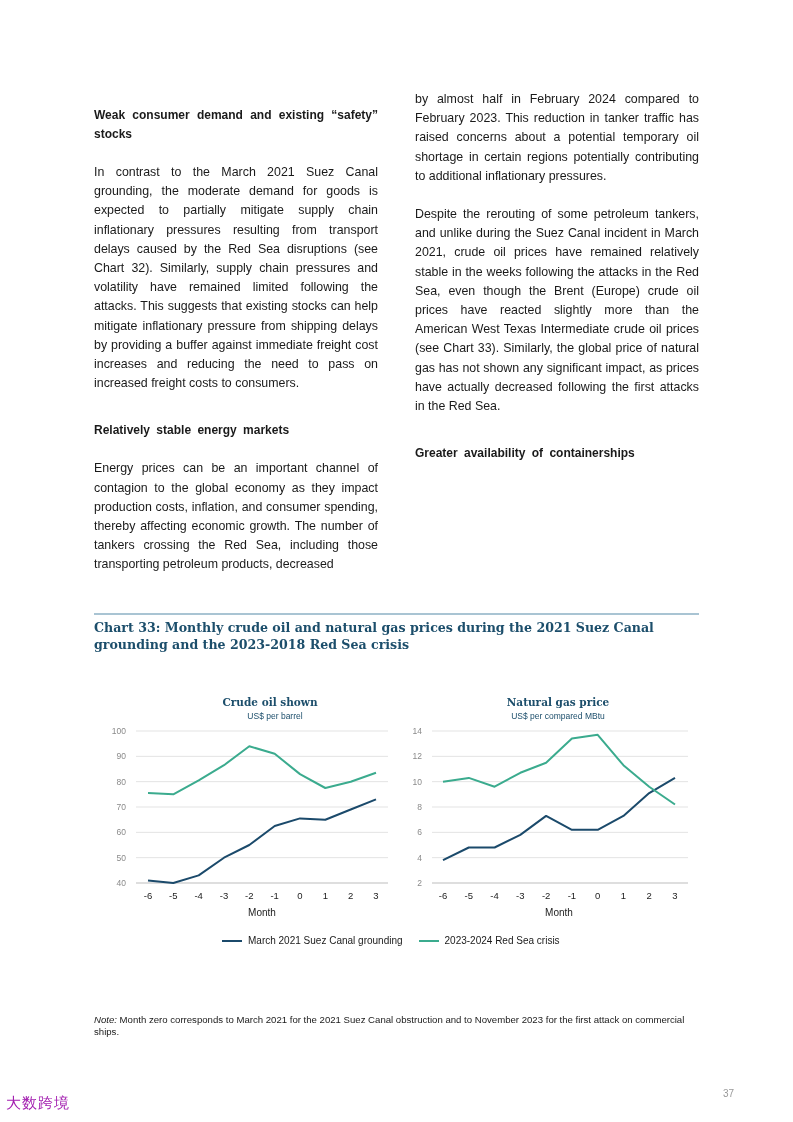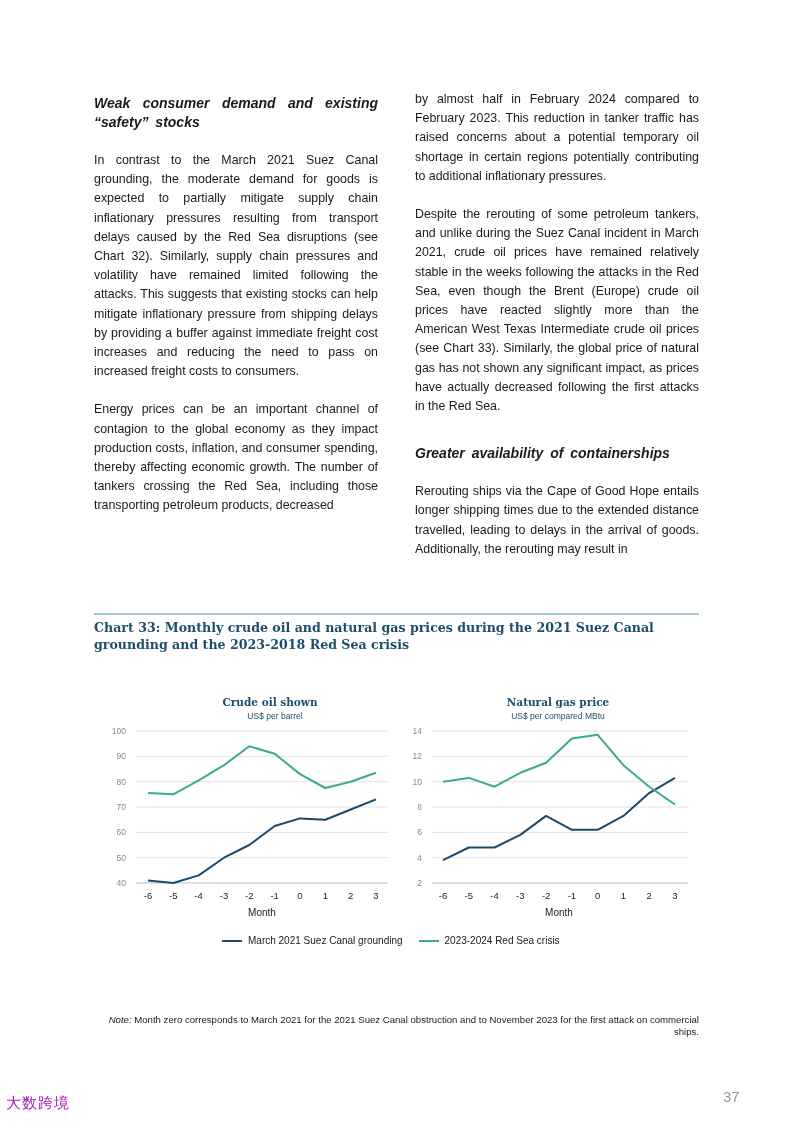--- a/index.html
+++ b/index.html
@@ -1,49 +1,49 @@
 <!DOCTYPE html>
 <html><head>
 <meta charset="utf-8">
 <style>
   html,body{margin:0;padding:0;background:#fff;}
   body{width:793px;height:1122px;position:relative;overflow:hidden;font-family:"Liberation Sans",sans-serif;color:#1a1a1a;}
   .col{position:absolute;top:90px;width:284px;font-size:12.4px;line-height:19.2px;text-align:justify;}
   .col.left{left:94px;}
   .col.right{left:415px;}
-  .col h3{font-size:14px;font-weight:bold;margin:4px 0 19px 0;line-height:19px;word-spacing:3px;font-style:italic;}
+  .col h3{font-size:12px;font-weight:bold;margin:16px 0 19px 0;line-height:19px;word-spacing:3px;}
   .col p{margin:0 0 19px 0;}
   .rule{position:absolute;left:94px;top:613px;width:605px;height:2px;background:#a9c4d3;}
   .chart-title{position:absolute;left:94px;top:620px;width:605px;font-family:"DejaVu Serif",serif;font-weight:bold;font-size:12.6px;line-height:16.5px;color:#1c4e6b;}
   .panel-title{position:absolute;font-family:"DejaVu Serif",serif;font-weight:bold;font-size:10.5px;color:#1c4e6b;text-align:center;width:160px;}
   .panel-sub{position:absolute;font-size:8.5px;color:#1c4e6b;text-align:center;width:160px;}
   svg text{font-family:"Liberation Sans",sans-serif;}
   .legend{position:absolute;left:222px;top:935px;font-size:10px;display:flex;gap:16px;}
   .legend .item{display:flex;align-items:center;gap:6px;}
   .legend .sw{width:20px;height:2px;}
-  .note{position:absolute;left:94px;top:1014px;width:605px;font-size:9.6px;line-height:12px;text-align:right;}
+  .note{position:absolute;left:94px;top:1014px;width:605px;font-size:9.6px;line-height:12px;}
   .note p{margin:0 0 4px 0;}
   .note i{font-style:italic;}
-  .pageno{position:absolute;left:723px;top:1088px;font-size:15px;color:#999;}
+  .pageno{position:absolute;left:723px;top:1088px;font-size:10px;color:#999;}
   .wm{position:absolute;left:6px;top:1094px;font-size:15px;color:#a21caf;letter-spacing:1px;}
 </style>
 </head>
 <body>
 
 <div class="col left">
   <h3>Weak consumer demand and existing “safety” stocks</h3>
   <p>In contrast to the March 2021 Suez Canal grounding, the moderate demand for goods is expected to partially mitigate supply chain inflationary pressures resulting from transport delays caused by the Red Sea disruptions (see Chart 32). Similarly, supply chain pressures and volatility have remained limited following the attacks. This suggests that existing stocks can help mitigate inflationary pressure from shipping delays by providing a buffer against immediate freight cost increases and reducing the need to pass on increased freight costs to consumers.</p>
+  <h3 style="margin-top:28px;">Relatively stable energy markets</h3>
   <p>Energy prices can be an important channel of contagion to the global economy as they impact production costs, inflation, and consumer spending, thereby affecting economic growth. The number of tankers crossing the Red Sea, including those transporting petroleum products, decreased</p>
 </div>
 
 <div class="col right">
   <p>by almost half in February 2024 compared to February 2023. This reduction in tanker traffic has raised concerns about a potential temporary oil shortage in certain regions potentially contributing to additional inflationary pressures.</p>
   <p>Despite the rerouting of some petroleum tankers, and unlike during the Suez Canal incident in March 2021, crude oil prices have remained relatively stable in the weeks following the attacks in the Red Sea, even though the Brent (Europe) crude oil prices have reacted slightly more than the American West Texas Intermediate crude oil prices (see Chart 33). Similarly, the global price of natural gas has not shown any significant impact, as prices have actually decreased following the first attacks in the Red Sea.</p>
   <h3 style="margin-top:28px;">Greater availability of containerships</h3>
-  <p>Rerouting ships via the Cape of Good Hope entails longer shipping times due to the extended distance travelled, leading to delays in the arrival of goods. Additionally, the rerouting may result in</p>
 </div>
 
 <div class="rule"></div>
 <div class="chart-title">Chart 33: Monthly crude oil and natural gas prices during the 2021 Suez Canal grounding and the 2023-2018 Red Sea crisis</div>
 
 <div class="panel-title" style="left:190px;top:696px;">Crude oil shown</div>
 <div class="panel-sub" style="left:195px;top:711px;">US$ per barrel</div>
 <div class="panel-title" style="left:478px;top:696px;">Natural gas price</div>
 <div class="panel-sub" style="left:478px;top:711px;">US$ per compared MBtu</div>
 

